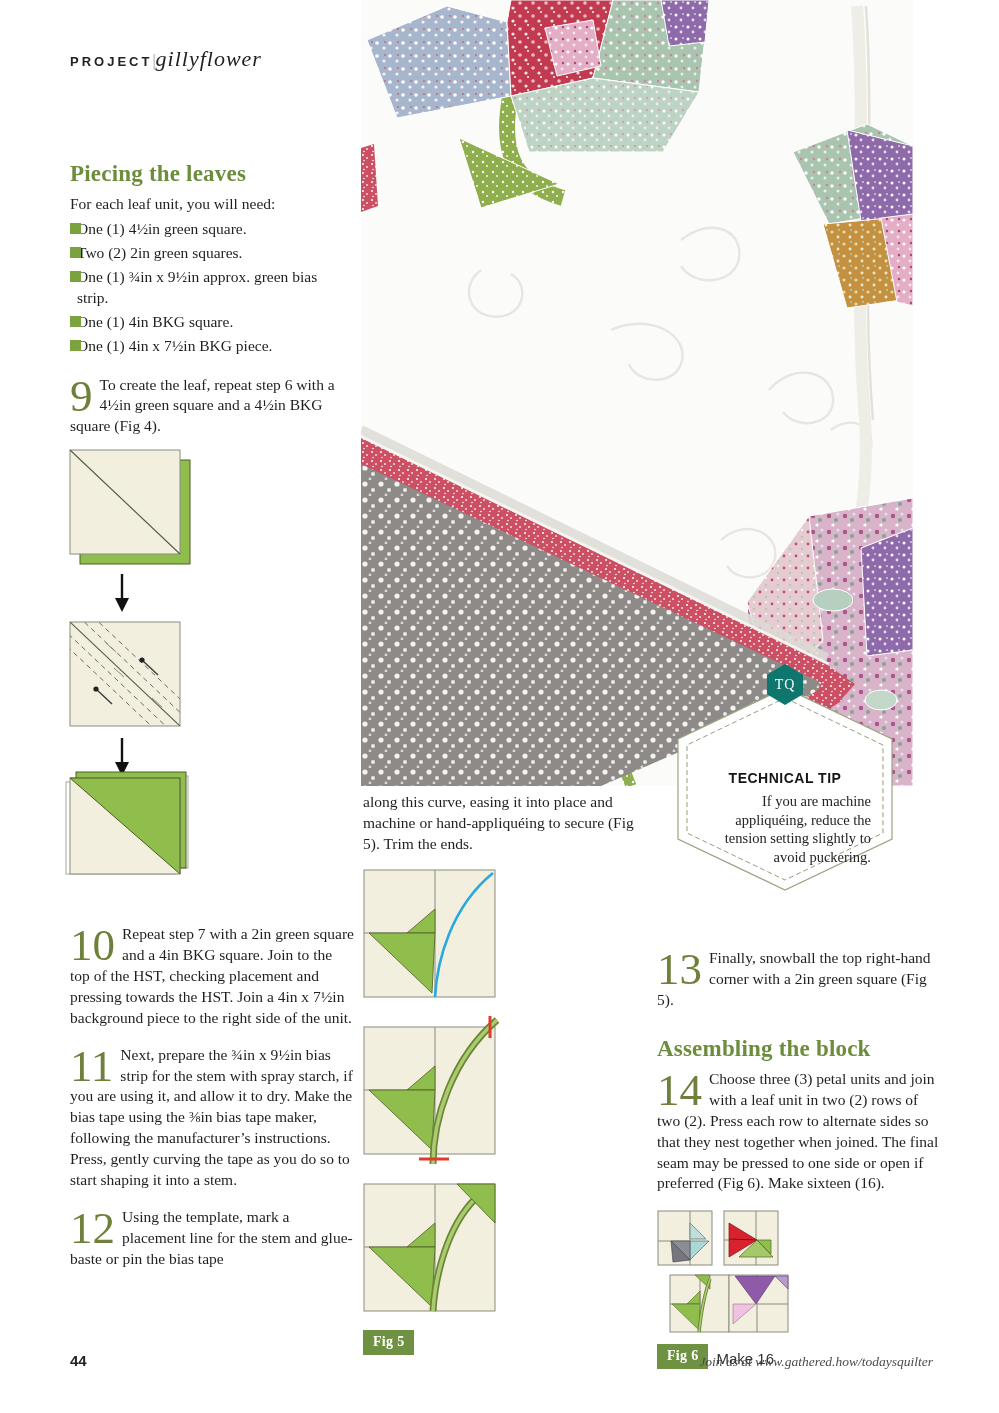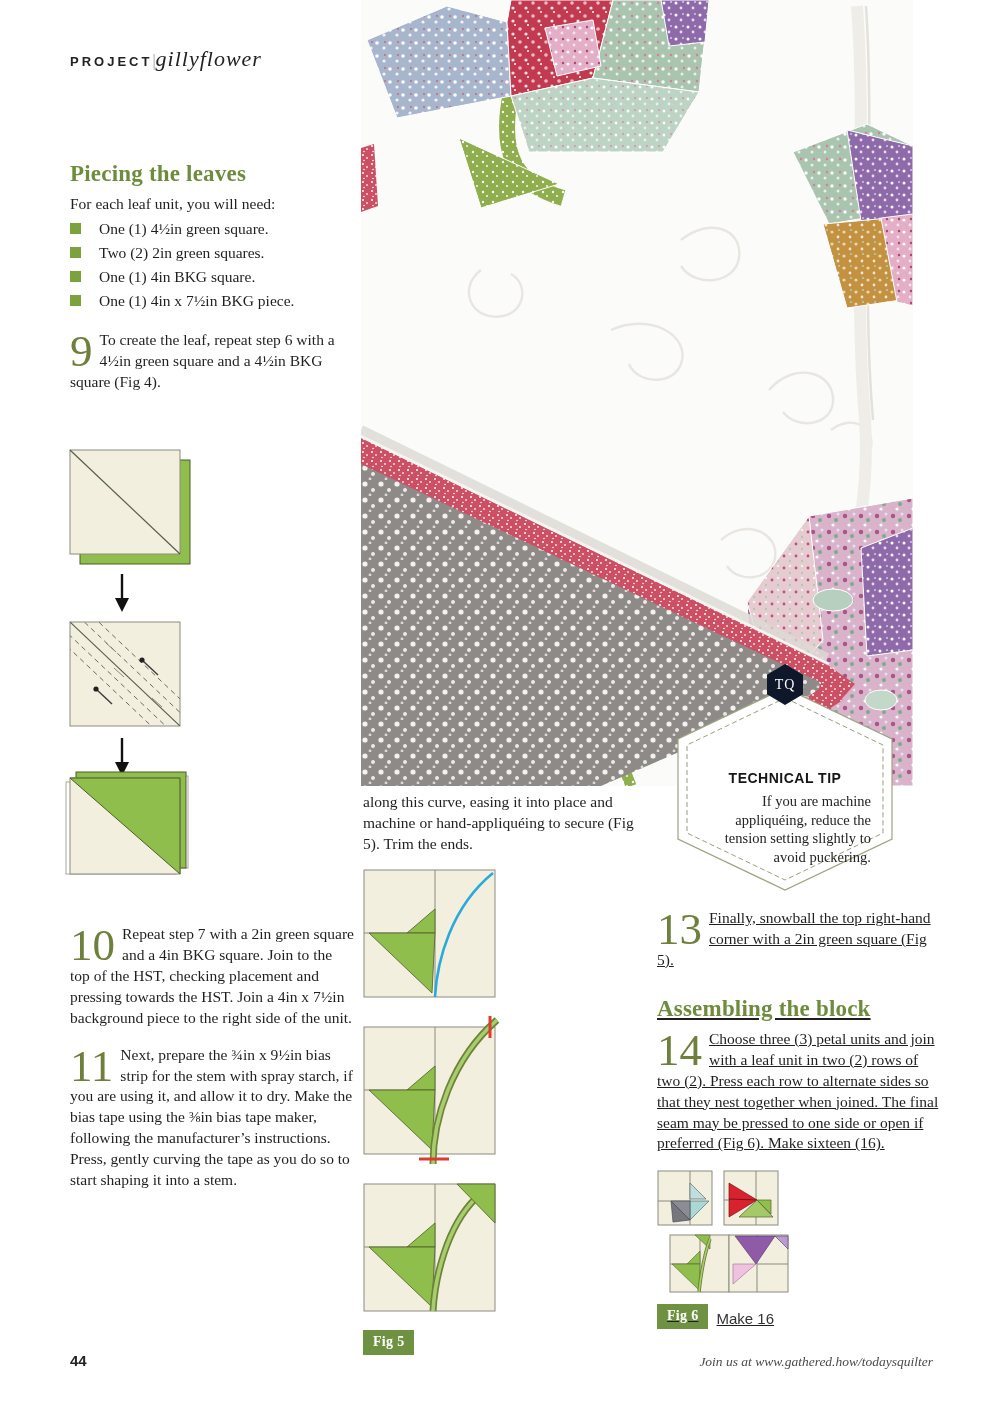--- a/index.html
+++ b/index.html
@@ -12,45 +12,45 @@
   .eyebrow-row{position:absolute;left:70px;top:46px;display:flex;align-items:baseline;}
   .eyebrow{font-family:"Liberation Sans",sans-serif;font-weight:bold;font-size:13px;
     letter-spacing:3px;color:#222;}
   .eyebrow-sep{color:#999;font-size:16px;font-weight:normal;}
   .eyebrow-title{font-style:italic;font-size:22px;color:#222;letter-spacing:1px;}
   
   .col{position:absolute;font-size:15.5px;line-height:1.35;}
   .col-left-top{left:70px;top:158px;width:282px;}
   .col-left-bottom{left:70px;top:924px;width:284px;}
   .col-mid{left:363px;top:792px;width:280px;}
-  .col-right{left:657px;top:908px;width:282px;text-decoration:underline;}
+  .col-right{left:657px;top:948px;width:282px;}
   h2.green{font-size:23px;font-weight:bold;color:#6d8d3d;margin:0 0 5px 0;letter-spacing:.2px;}
   p.body{margin:0 0 4px 0;}
   ul.materials{list-style:none;margin:2px 0 0 0;padding:0;}
-  ul.materials li{position:relative;padding-left:29px;margin:0 0 3px 0;}
+  ul.materials li{position:relative;padding-left:7px;margin:0 0 3px 0;}
   ul.materials .bullet{position:absolute;left:0;top:4px;width:11px;height:11px;background:#7ca23e;}
   .step{margin:0 0 16px 0;}
   .step .num{float:left;font-size:45px;line-height:36px;color:#6f7f3c;margin:3px 7px 0 0;}
   
   .figlabel{display:inline-block;background:#6f9242;color:#fff;font-weight:bold;
     font-size:14px;padding:3px 10px;letter-spacing:.3px;}
   .fig-note{font-family:"Liberation Sans",sans-serif;font-size:15px;color:#333;margin-left:8px;}
   
   .fig4-wrap{position:absolute;left:64px;top:446px;width:210px;}
   .fig4-wrap .figlabel{margin:8px 0 0 4px;}
   .fig5-panel{margin:0 0 17px 0;display:block;}
   .fig6-row{display:flex;gap:10px;margin:16px 0 0 0;}
   .fig6-block{margin:8px 0 0 12px;display:block;}
   .fig6-caption{margin-top:10px;display:flex;align-items:flex-end;}
   
   .photo{position:absolute;left:361px;top:0;width:552px;height:786px;overflow:hidden;z-index:1;}
   
   .tip{position:absolute;left:676px;top:664px;width:218px;height:230px;z-index:3;}
   .tip svg{position:absolute;left:0;top:22px;}
-  .tip-badge{position:absolute;left:91px;top:0;width:36px;height:41px;background:#0f172a;
+  .tip-badge{position:absolute;left:91px;top:0;width:36px;height:41px;background:#0f766e;
     clip-path:polygon(50% 0,100% 26%,100% 74%,50% 100%,0 74%,0 26%);
     display:flex;align-items:center;justify-content:center;color:#fff;font-size:14px;letter-spacing:1px;font-family:Liberation Serif, serif;}
   .tip-title{position:absolute;left:0;top:106px;width:218px;text-align:center;
     font-family:"Liberation Sans",sans-serif;font-weight:bold;font-size:14px;letter-spacing:.5px;color:#151515;}
   .tip-body{position:absolute;left:23px;top:128px;width:172px;text-align:right;
     font-size:14.5px;line-height:1.28;color:#222;}
   
   .page-num{position:absolute;left:70px;top:1352px;font-family:"Liberation Sans",sans-serif;
     font-weight:bold;font-size:15px;color:#222;}
   .footer-link{position:absolute;right:66px;top:1354px;font-style:italic;font-size:13.5px;color:#4a4a4a;}
@@ -211,20 +211,21 @@
   <div class="tip-title">TECHNICAL TIP</div>
   <div class="tip-body">If you are machine appliquéing, reduce the tension setting slightly to avoid puckering.</div>
 </div>
 
 <div class="col col-left-top">
   <h2 class="green">Piecing the leaves</h2>
   <p class="body">For each leaf unit, you will need:</p>
   <ul class="materials">
     <li><span class="bullet"></span><span>One (1) 4½in green square.</span></li>
     <li><span class="bullet"></span><span>Two (2) 2in green squares.</span></li>
+    <li><span class="bullet"></span><span>One (1) ¾in x 9½in approx. green bias strip.</span></li>
     <li><span class="bullet"></span><span>One (1) 4in BKG square.</span></li>
     <li><span class="bullet"></span><span>One (1) 4in x 7½in BKG piece.</span></li>
   </ul>
   <div class="step" style="margin-top:18px;">
     <span class="num">9</span>
     <span>To create the leaf, repeat step 6 with a 4½in green square and a 4½in BKG square (Fig 4).</span>
   </div>
 </div>
 
 <div class="fig4-wrap">
@@ -278,20 +279,24 @@
 </div>
 
 <div class="col col-left-bottom">
   <div class="step">
     <span class="num">10</span>
     <span>Repeat step 7 with a 2in green square and a 4in BKG square. Join to the top of the HST, checking placement and pressing towards the HST. Join a 4in x 7½in background piece to the right side of the unit.</span>
   </div>
   <div class="step">
     <span class="num">11</span>
     <span>Next, prepare the ¾in x 9½in bias strip for the stem with spray starch, if you are using it, and allow it to dry. Make the bias tape using the ⅜in bias tape maker, following the manufacturer’s instructions. Press, gently curving the tape as you do so to start shaping it into a stem.</span>
+  </div>
+  <div class="step">
+    <span class="num">12</span>
+    <span>Using the template, mark a placement line for the stem and glue-baste or pin the bias tape</span>
   </div>
 </div>
 
 <div class="col col-mid">
   <p class="body">along this curve, easing it into place and machine or hand-appliquéing to secure (Fig 5). Trim the ends.</p>
 
   <div style="margin-top:14px;">
 
     <svg class="fig5-panel" width="134" height="130" viewBox="0 0 134 130">
       <rect x="1" y="1" width="131" height="127" fill="#f2efdf" stroke="#8b8b80"></rect>

